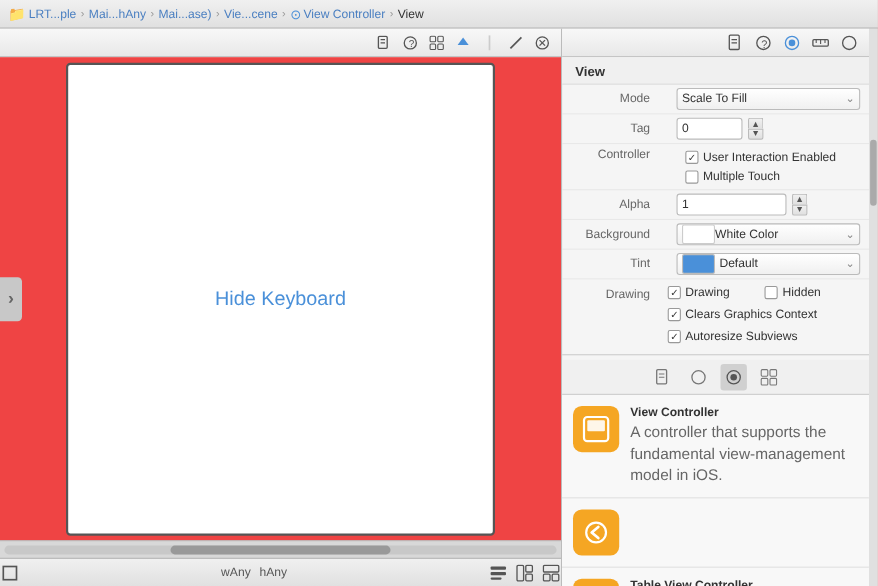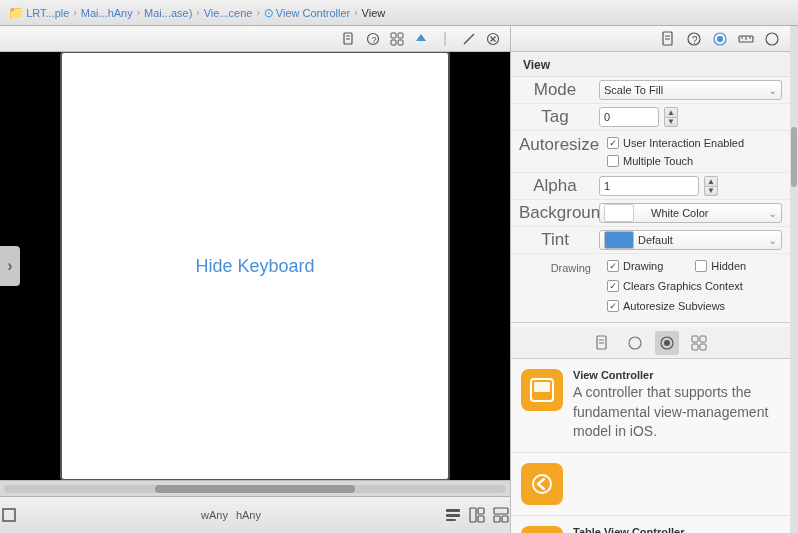--- a/index.html
+++ b/index.html
@@ -66,21 +66,21 @@
       color: #555;
       font-size: 12px;
     }
 
     
     .viewport-container {
       flex: 1;
       display: flex;
       align-items: center;
       justify-content: center;
-      background: #000000;
+      background: #ef4444;
       position: relative;
       overflow: hidden;
     }
 
     
     .scroll-handle-left {
       position: absolute;
       left: 0;
       top: 50%;
       transform: translateY(-50%);
@@ -138,21 +138,21 @@
       position: absolute;
       left: 30%;
       width: 40%;
       height: 100%;
       background: #999;
       border-radius: 4px;
     }
 
     
     .bottom-status-bar {
-      height: 37px;
+      height: 26px;
       background: linear-gradient(to bottom, #f0f0f0, #e0e0e0);
       border-top: 1px solid #b0b0b0;
       display: flex;
       align-items: center;
       justify-content: space-between;
       padding: 0 0;
       flex-shrink: 0;
     }
     .bottom-left-icons {
       display: flex; align-items: center; gap: 4px;
@@ -219,31 +219,32 @@
     
     .prop-row {
       display: flex;
       align-items: center;
       padding: 3px 8px;
       border-bottom: 1px solid #e8e8e8;
       min-height: 24px;
     }
     .prop-label {
       width: 80px;
-      text-align: center;
+      text-align: right;
       color: #666;
-      font-size: 17px;
+      font-size: 11px;
       padding-right: 8px;
       flex-shrink: 0;
     }
     .prop-value {
       flex: 1;
       display: flex;
       align-items: center;
       gap: 4px;
+      margin-left: 16px;
     }
     .prop-select {
       flex: 1;
       height: 20px;
       border: 1px solid #bbb;
       border-radius: 3px;
       background: linear-gradient(to bottom, #fff, #f0f0f0);
       font-size: 11px;
       padding: 0 4px;
       color: #333;
@@ -635,21 +636,21 @@
           <span>0</span>
         </div>
         <div class="prop-stepper">
           <div class="prop-stepper-btn">▲</div>
           <div class="prop-stepper-btn">▼</div>
         </div>
       </div>
     </div>
 
     <div class="prop-row" style="align-items:flex-start; padding-top:4px;">
-      <div class="prop-label">Autoresize</div>
+      <div class="prop-label">Controller</div>
       <div class="prop-value" style="flex-direction:column; align-items:flex-start; gap:2px;">
         <div class="prop-checkbox-row">
           <div class="prop-checkbox checked">✓</div>
           <span class="prop-checkbox-label">User Interaction Enabled</span>
         </div>
         <div class="prop-checkbox-row">
           <div class="prop-checkbox"></div>
           <span class="prop-checkbox-label">Multiple Touch</span>
         </div>
       </div>
@@ -664,21 +665,21 @@
         <div class="prop-stepper">
           <div class="prop-stepper-btn">▲</div>
           <div class="prop-stepper-btn">▼</div>
         </div>
       </div>
     </div>
 
     <div class="prop-row">
       <div class="prop-label">Background</div>
       <div class="prop-value">
-        <div class="prop-select" style="gap:17px;">
+        <div class="prop-select" style="gap:0;">
           <div class="prop-color-swatch" style="background:white; border:1px solid #ccc;"></div>
           <span class="prop-color-text">White Color</span>
           <span class="prop-select-arrow">⌄</span>
         </div>
       </div>
     </div>
 
     <div class="prop-row">
       <div class="prop-label">Tint</div>
       <div class="prop-value">

